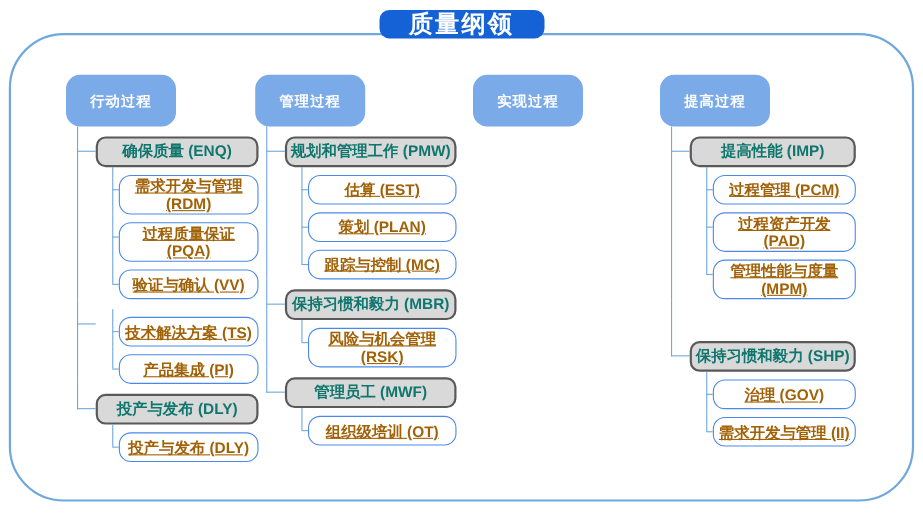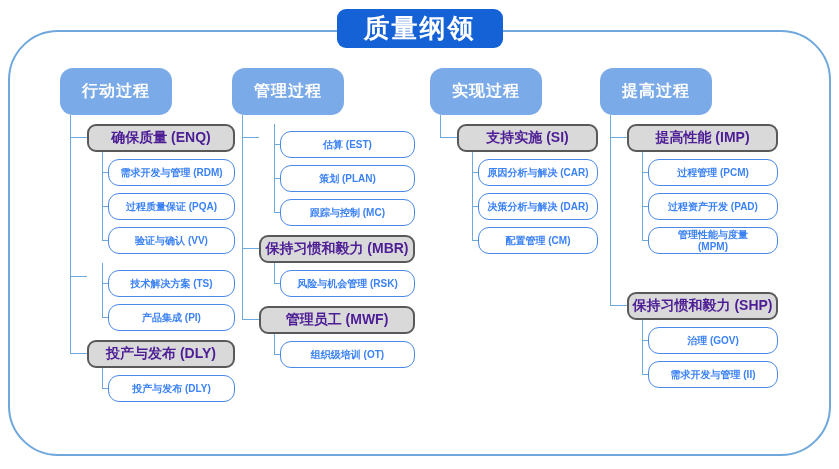--- a/index.html
+++ b/index.html
@@ -10,74 +10,74 @@
   }
   
   .frame{
     position:absolute;left:8px;top:30px;right:8px;bottom:13px;
     border:2px solid var(--frame-border,#6fa8dc);
     border-radius:50px;background:#fff;
   }
   
   .title{
     position:absolute;top:9px;left:50%;transform:translateX(-50%);
-    height:39px;padding:0 27px;z-index:5;
+    height:26px;padding:0 27px;z-index:5;
     background:var(--title-bg,#1561d6);color:#fff;
-    border-radius:9px;font-size:26px;font-weight:bold;letter-spacing:2px;
+    border-radius:9px;font-size:22px;font-weight:bold;letter-spacing:2px;
     display:flex;align-items:center;justify-content:center;white-space:nowrap;
   }
   
   .columns{position:absolute;inset:0;z-index:2;}
   .column{position:absolute;top:68px;}
   .column:nth-child(1){left:60px;width:175px;}
   .column:nth-child(2){left:232px;width:183px;}
   .column:nth-child(3){left:430px;width:168px;}
   .column:nth-child(4){left:600px;width:178px;}
   .col-header{
     width:fit-content;height:47px;padding:0 22px;
     background:var(--header-bg,#7aaae8);color:#fff;
-    border-radius:13px;font-size:16px;font-weight:bold;letter-spacing:1px;
+    border-radius:13px;font-size:13px;font-weight:bold;letter-spacing:1px;
     display:flex;align-items:center;justify-content:center;white-space:nowrap;
   }
   .groups{position:relative;margin-left:10px;padding-left:17px;}
   .group{position:relative;padding-top:9px;}
   .group::before{ 
     content:"";position:absolute;left:-17px;top:22px;width:17px;height:0;
     border-top:1.5px solid var(--connector,#6fa8dc);
   }
   .group::after{ 
     content:"";position:absolute;left:-17px;top:0;height:100%;width:0;
     border-left:1.5px solid var(--connector,#6fa8dc);
   }
   .group:last-child::after{height:23px;}
   .gray-node{
     width:100%;box-sizing:border-box;min-height:28px;padding:1px 4px;
     background:var(--gray-fill,#d9d9d9);
     border:2px solid var(--gray-border,#595959);
-    border-radius:9px;font-size:14px;font-weight:bold;color:#4c1d95;
+    border-radius:9px;font-size:14px;font-weight:bold;color:#0f766e;
     display:flex;align-items:center;justify-content:center;
     text-align:right;white-space:nowrap;
   }
   .leaves{position:relative;margin-left:15px;padding-left:6px;}
   .leaf{position:relative;padding-top:7px;}
   .leaf::before{
     content:"";position:absolute;left:-6px;top:20px;width:6px;height:0;
     border-top:1.5px solid var(--connector,#6fa8dc);
   }
   .leaf::after{
     content:"";position:absolute;left:-6px;top:0;height:100%;width:0;
     border-left:1.5px solid var(--connector,#6fa8dc);
   }
   .leaf:last-child::after{height:20px;}
   .leaf-node{
     width:100%;box-sizing:border-box;min-height:27px;padding:1px 3px;
     background:#fff;border:1.5px solid var(--leaf-border,#4a89e8);
-    border-radius:11px;font-size:10px;font-weight:bold;color:#3b82f6;
+    border-radius:11px;font-size:14px;font-weight:bold;color:#a16207;
     display:flex;align-items:center;justify-content:center;
-    text-align:center;white-space:pre-line;line-height:1.15;
+    text-align:center;white-space:pre-line;line-height:1.15;text-decoration:underline;
   }
   
   .column:nth-child(4) .group:nth-child(2){padding-top:38px;}
   .column:nth-child(4) .group:nth-child(2)::before{top:51px;}
   .column:nth-child(4) .group:nth-child(2):last-child::after{height:52px;}
 </style>
 </head>
 <body>
 
 <div class="frame"></div>
@@ -119,20 +119,21 @@
               <div class="leaf-node">投产与发布 (DLY)</div>
             </div>
           </div>
         </div>
       </div>
     </div>
     <div class="column">
       <div class="col-header">管理过程</div>
       <div class="groups">
         <div class="group">
+          <div class="gray-node">规划和管理工作 (PMW)</div>
           <div class="leaves">
             <div class="leaf">
               <div class="leaf-node">估算 (EST)</div>
             </div>
             <div class="leaf">
               <div class="leaf-node">策划 (PLAN)</div>
             </div>
             <div class="leaf">
               <div class="leaf-node">跟踪与控制 (MC)</div>
             </div>
@@ -151,36 +152,20 @@
           <div class="leaves">
             <div class="leaf">
               <div class="leaf-node">组织级培训 (OT)</div>
             </div>
           </div>
         </div>
       </div>
     </div>
     <div class="column">
       <div class="col-header">实现过程</div>
-      <div class="groups">
-        <div class="group">
-          <div class="gray-node">支持实施 (SI)</div>
-          <div class="leaves">
-            <div class="leaf">
-              <div class="leaf-node">原因分析与解决 (CAR)</div>
-            </div>
-            <div class="leaf">
-              <div class="leaf-node">决策分析与解决 (DAR)</div>
-            </div>
-            <div class="leaf">
-              <div class="leaf-node">配置管理 (CM)</div>
-            </div>
-          </div>
-        </div>
-      </div>
     </div>
     <div class="column">
       <div class="col-header">提高过程</div>
       <div class="groups">
         <div class="group">
           <div class="gray-node">提高性能 (IMP)</div>
           <div class="leaves">
             <div class="leaf">
               <div class="leaf-node">过程管理 (PCM)</div>
             </div>

